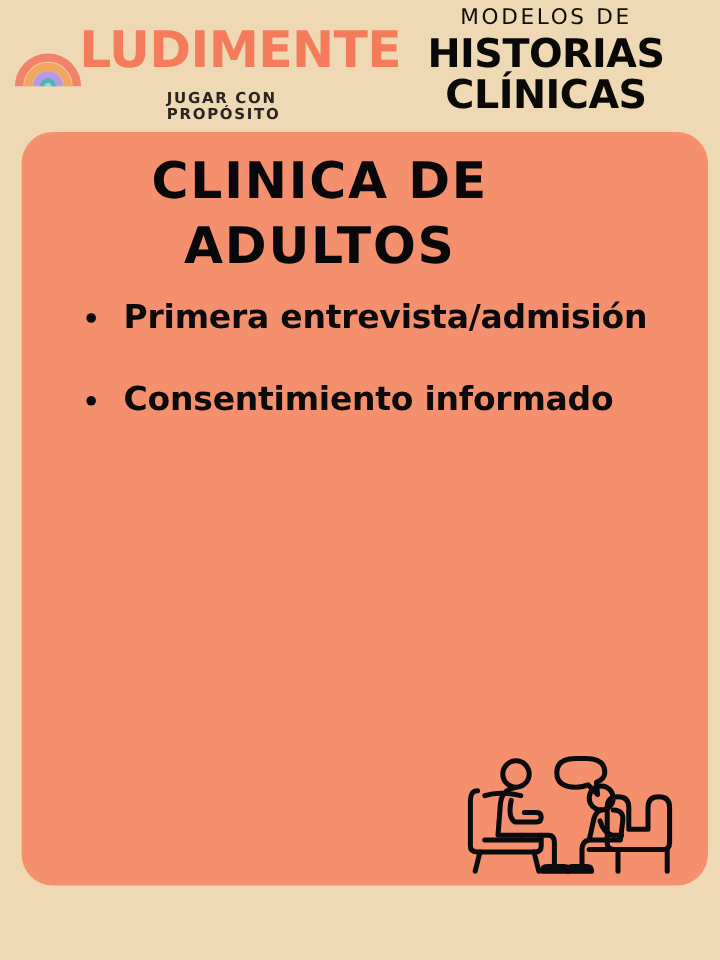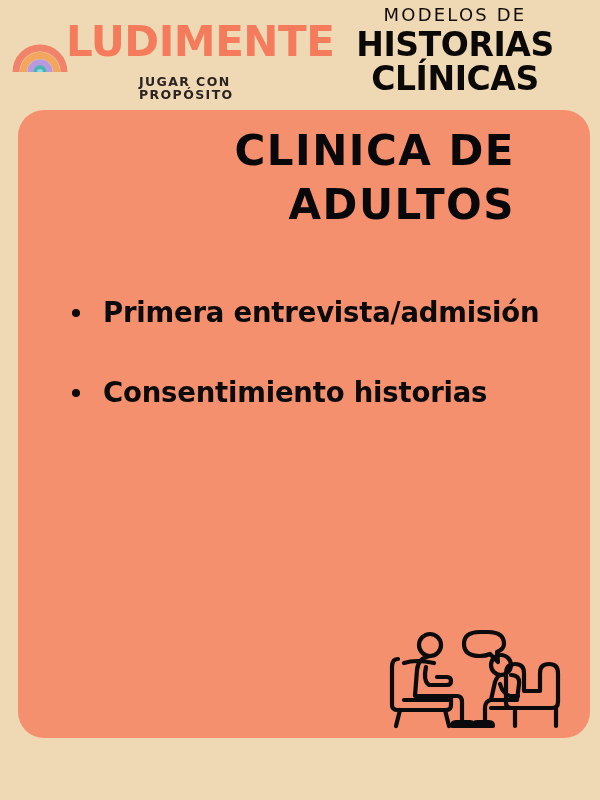--- a/index.html
+++ b/index.html
@@ -99,21 +99,21 @@
     height: 628px;
     background: #F5906F;
     border-radius: 26px;
   }
 
   #card-title {
     position: absolute;
     left: 0;
     top: 14px;
     width: 497px;
-    text-align: right;
+    text-align: center;
     font-family: "DejaVu Sans", sans-serif;
     font-weight: bold;
     font-size: 42px;
     letter-spacing: 1.5px;
     color: #08070A;
     line-height: 1.28;
   }
 
   #bullet-list {
     position: absolute;
@@ -128,21 +128,20 @@
   #bullet-list li {
     position: relative;
     padding-left: 37px;
     margin-bottom: 37px;
     font-family: "DejaVu Sans", sans-serif;
     font-weight: bold;
     font-size: 27.5px;
     letter-spacing: -0.2px;
     color: #0B0A0C;
     line-height: 1.18;
-    margin-top: 48px;
   }
 
   #bullet-list li::before {
     content: "";
     position: absolute;
     left: 6px;
     top: 13px;
     width: 8px;
     height: 8px;
     border-radius: 50%;
@@ -183,21 +182,21 @@
   </div>
 
 </div>
 
 <div id="card">
 
   <div id="card-title">CLINICA DE ADULTOS</div>
 
   <ul id="bullet-list">
     <li><span>Primera entrevista/admisión</span></li>
-    <li><span>Consentimiento historias</span></li>
+    <li><span>Consentimiento informado</span></li>
   </ul>
 
   <span id="session-illustration">
     <svg viewBox="0 0 180 118" width="180" height="118" aria-hidden="true">
       <g fill="none" stroke="#0B0A0C" stroke-width="4.2" stroke-linecap="round" stroke-linejoin="round">
 
         <path d="M10 47 q-6 0 -6 8 l0 38 q0 5 6 5 l48 0 q5 0 5 -5 l0 -9"></path>
         <path d="M16 51 q12 -4 30 0"></path>
         <path d="M16 88 l44 0"></path>
         <path d="M12 98 l-4 16"></path>

